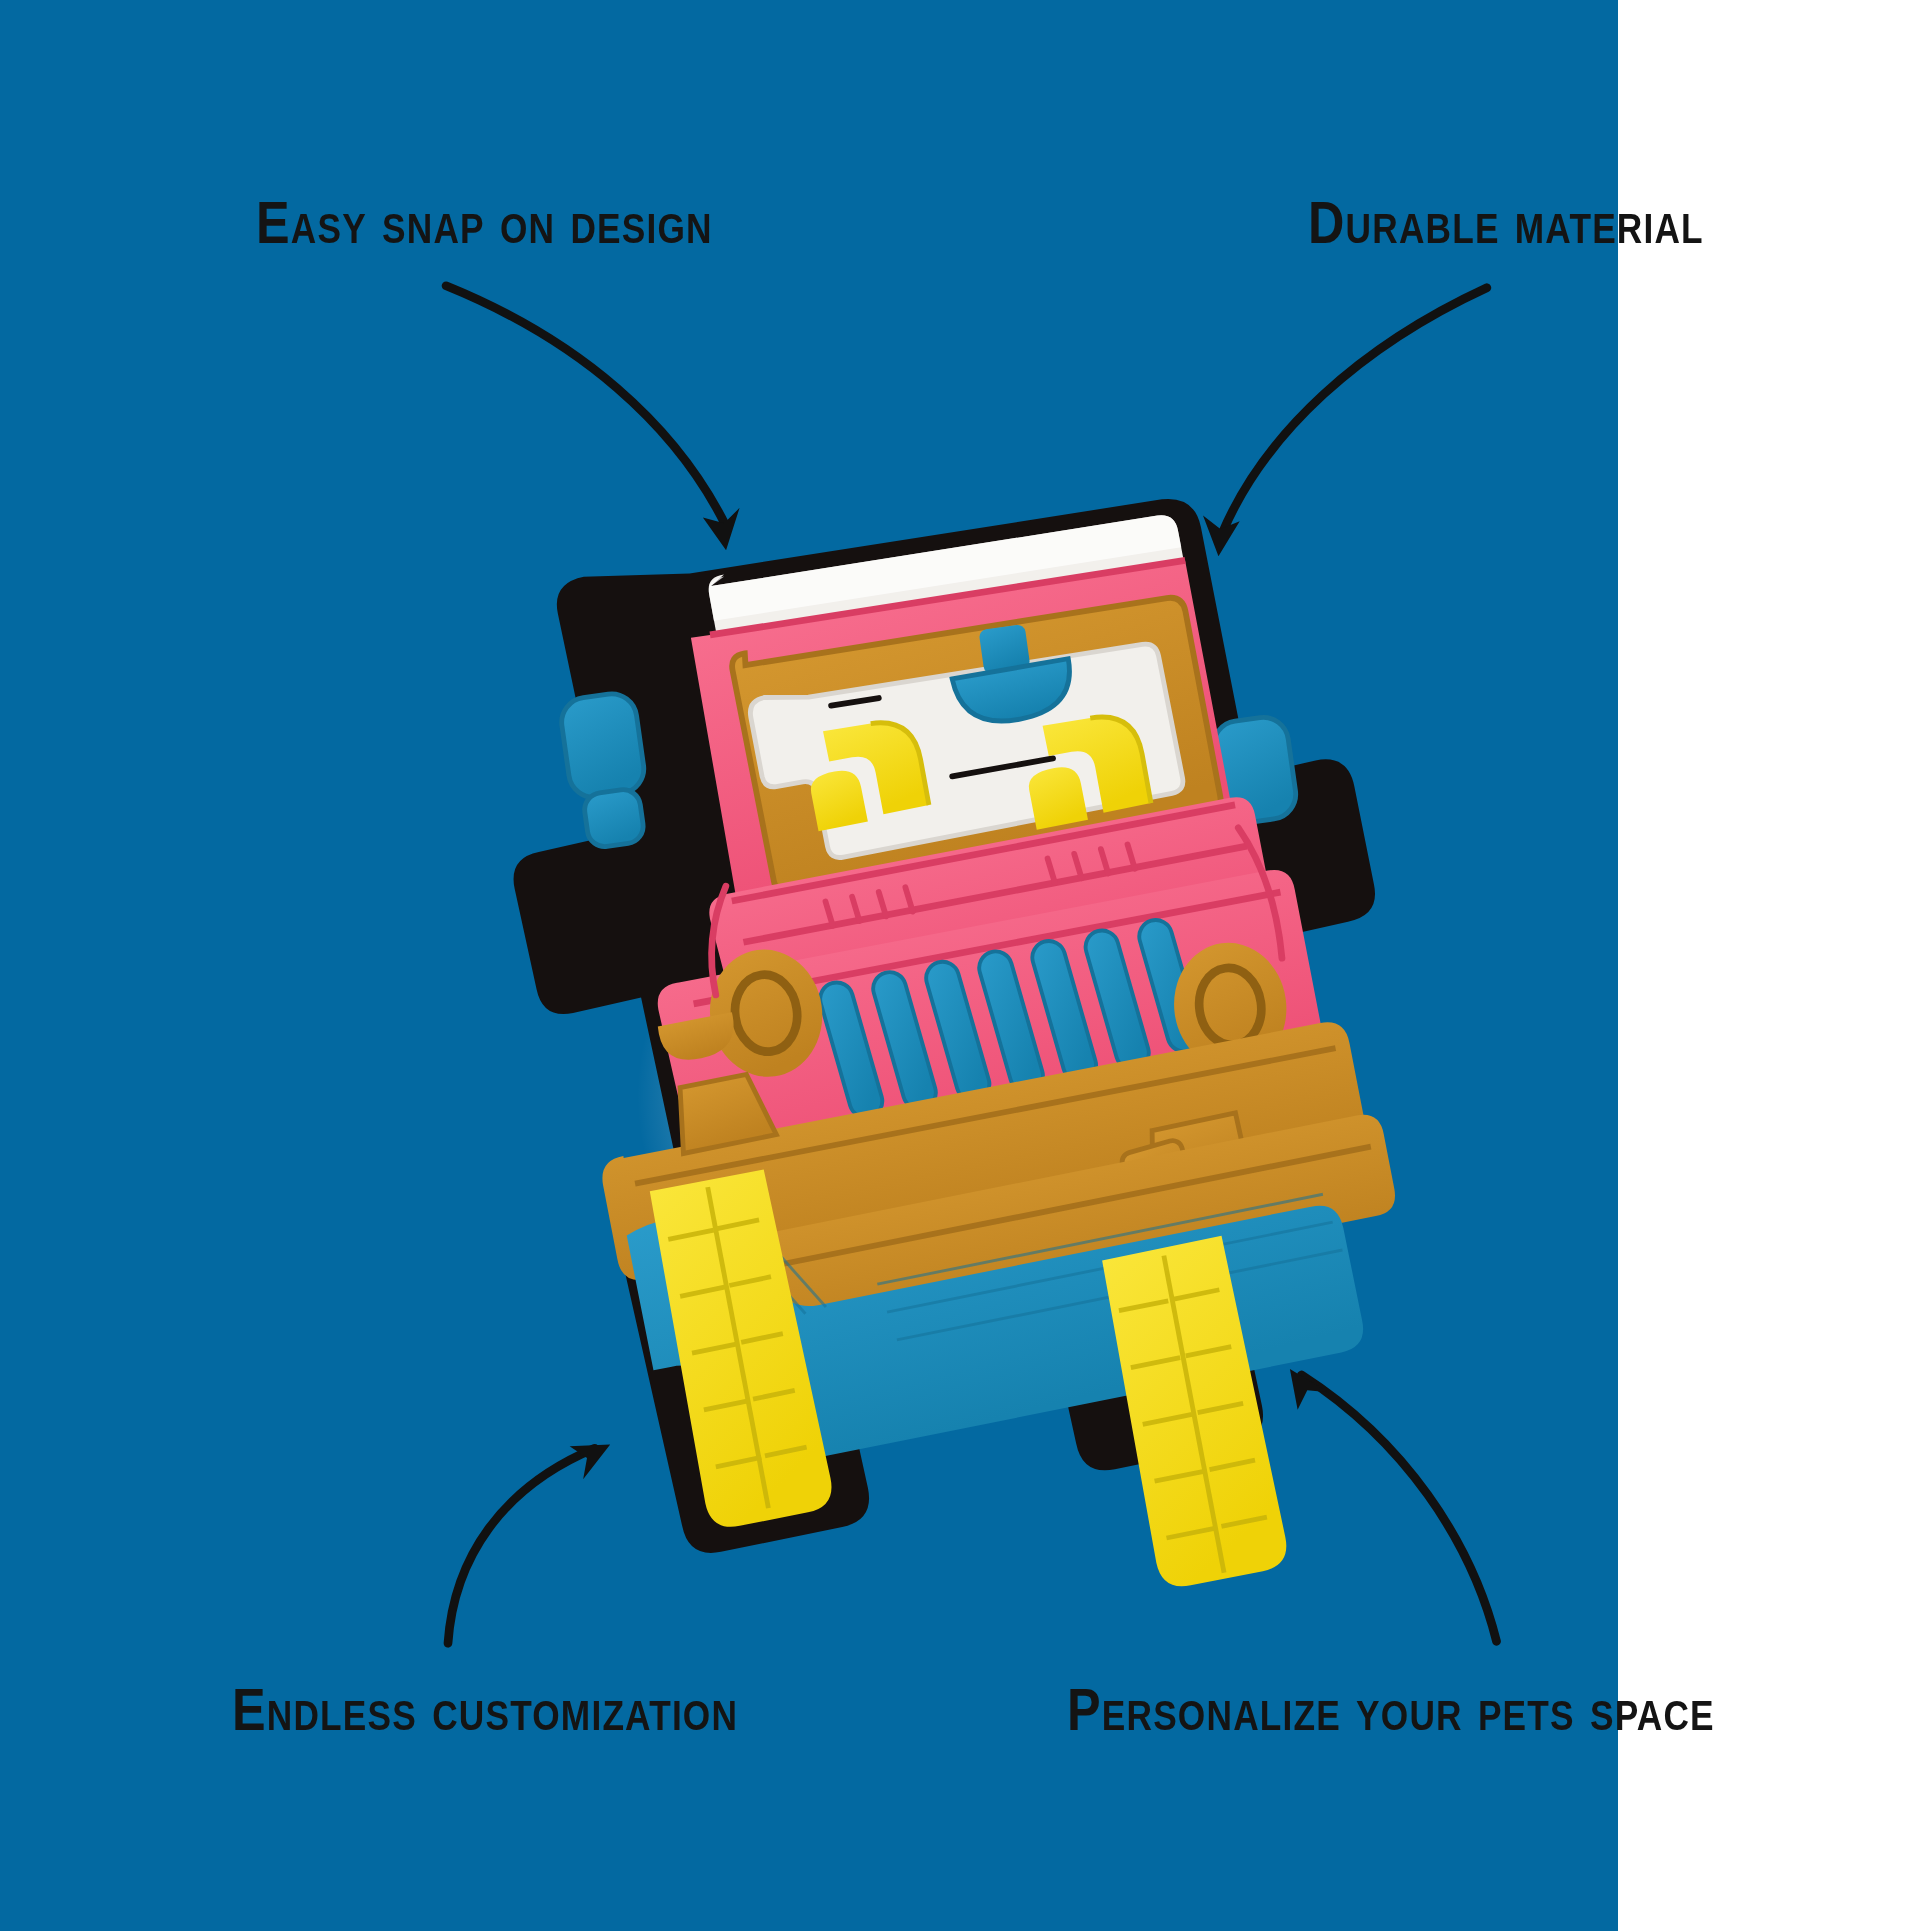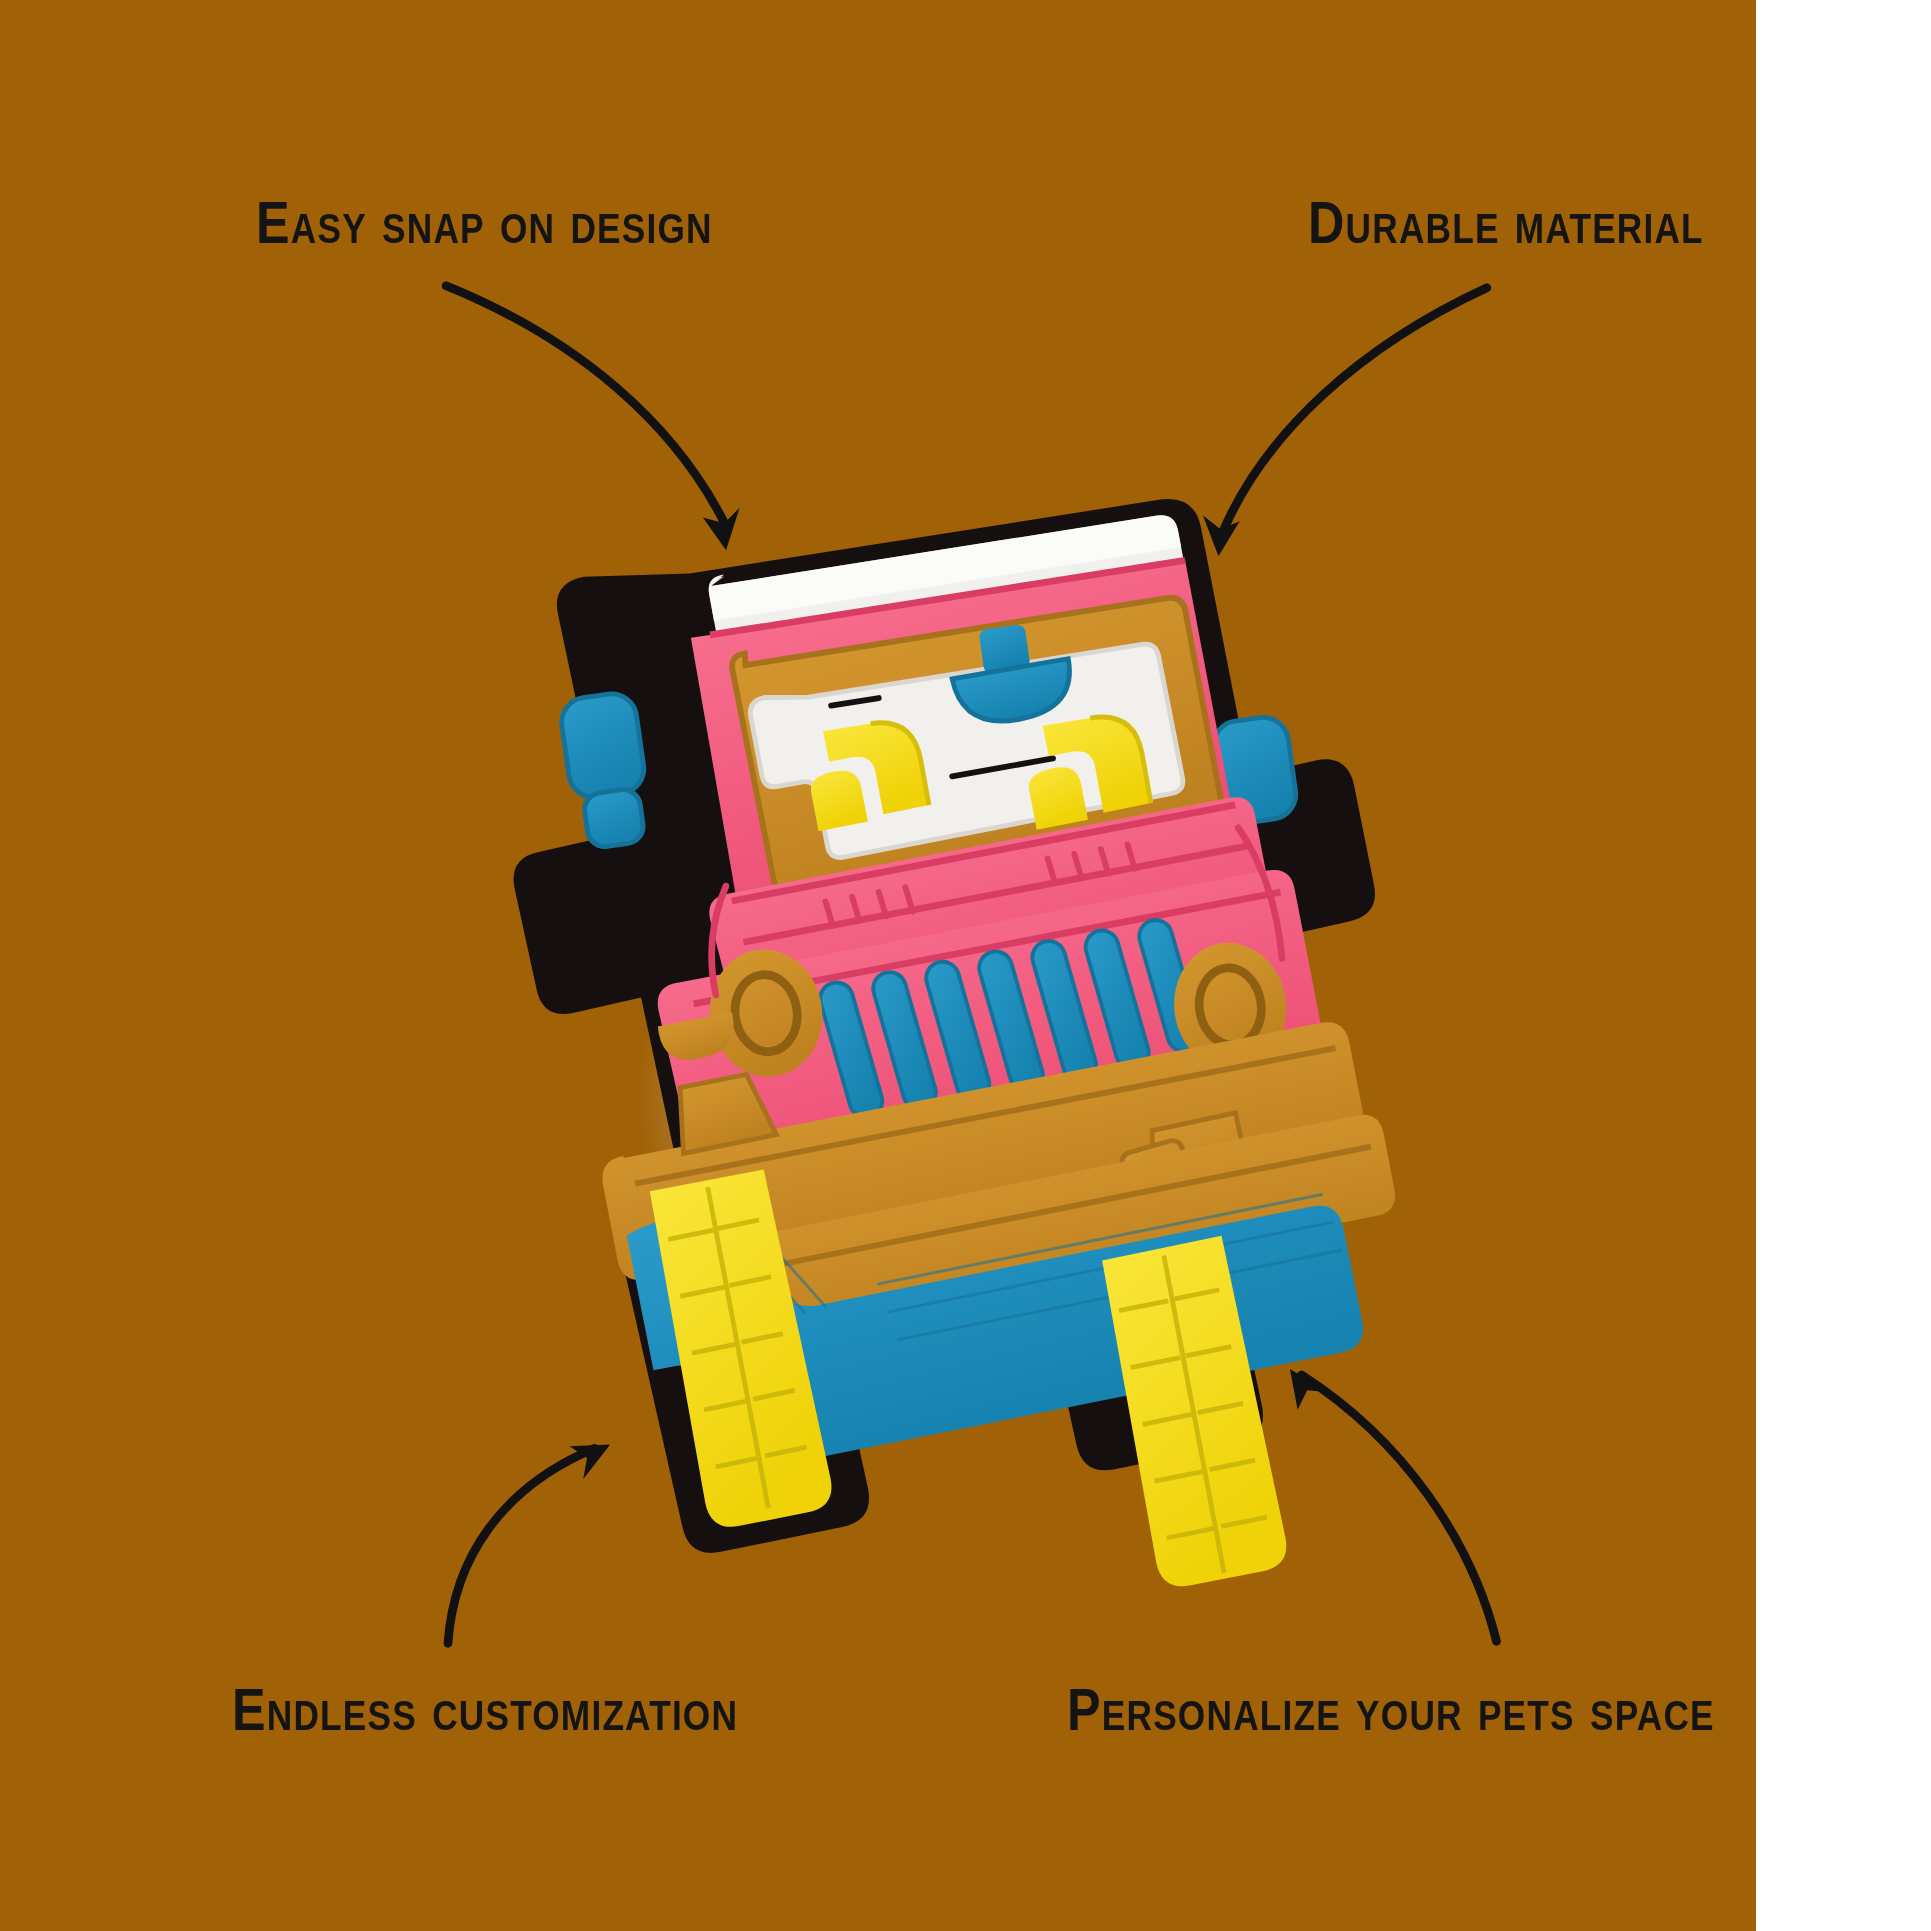--- a/index.html
+++ b/index.html
@@ -2,21 +2,21 @@
 <html><head>
 <meta charset="utf-8">
 <style>
   html,body{margin:0;padding:0;}
   body{
     width:1931px;height:1931px;
     background:#ffffff;
     font-family:"Liberation Sans", sans-serif;
     overflow:hidden;
   }
-  #stage{position:relative;width:1756px;height:1931px;background:#a16207;}
+  #stage{position:relative;width:1618px;height:1931px;background:#0369a1;}
 
   .feature-label{
     position:absolute;
     color:#141414;
     font-family:"Liberation Sans", sans-serif;
     font-weight:700;
     font-variant:small-caps;
     font-size:60px;
     letter-spacing:1.4px;
     transform:scaleX(0.84);

